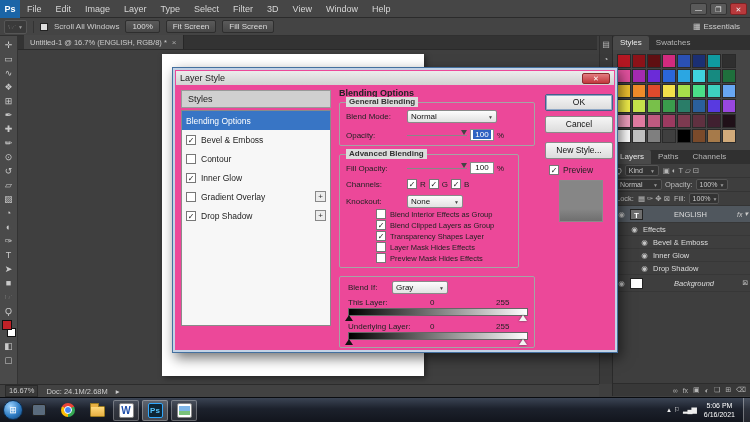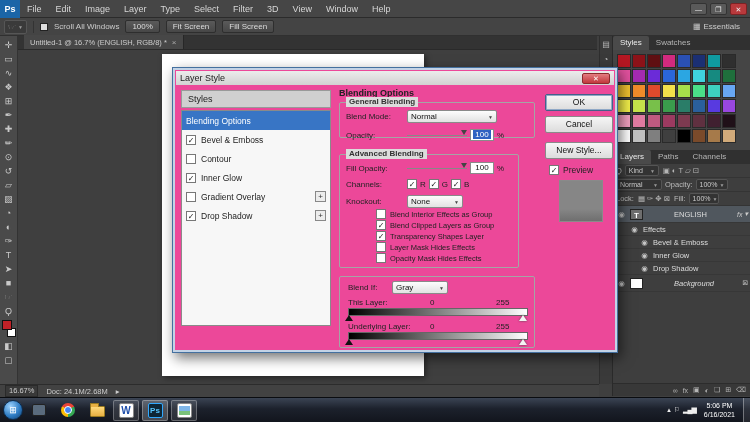--- a/index.html
+++ b/index.html
@@ -116,21 +116,21 @@
   .plusbox{margin-left:auto;width:11px;height:11px;border:1px solid #888;background:#ececec;
     font-size:8px;line-height:9px;text-align:center;color:#333;}
   .fxrow{position:absolute;left:0;bottom:2px;width:150px;height:14px;display:flex;align-items:center;
     gap:7px;font-size:8.5px;color:#333;padding:0 3px;}
   .fxrow .right{margin-left:auto;}
   .main-col{position:absolute;left:164px;top:20px;width:200px;height:264px;}
   .content-header{font-size:9px;font-weight:bold;color:#222;margin-left:2px;}
   .group{position:absolute;border:1px solid #a5a5a5;border-radius:2px;}
   .legend{position:absolute;top:-6px;left:6px;background:#dcdcdc;padding:0 3px;font-size:8px;
     font-weight:bold;color:#333;line-height:10px;}
-  .g1{left:2px;top:14px;width:196px;height:36px;padding-left:40px;}
+  .g1{left:2px;top:14px;width:196px;height:44px;padding-left:40px;}
   .g2{left:2px;top:66px;width:180px;height:114px;}
   .g3{left:2px;top:188px;width:196px;height:72px;}
   .frow{position:absolute;display:flex;align-items:center;gap:3px;font-size:8px;color:#222;}
   .flabel{width:58px;flex:none;}
   .dd{height:13px;background:linear-gradient(#fdfdfd,#e2e2e2);border:1px solid #8a8a8a;border-radius:2px;
     display:flex;align-items:center;padding:0 3px;gap:4px;font-size:8px;color:#111;}
   .dd .arr{margin-left:auto;font-size:5px;color:#444;}
   .w90{width:90px;}.w56{width:56px;}
   .slider{width:60px;height:1px;background:#888;position:relative;flex:none;}
   .slider i{position:absolute;right:0;top:-5px;width:0;height:0;border-left:3px solid transparent;
@@ -531,21 +531,21 @@
             <div class="chkrow2">
               <span class="cb">✓</span>
               <span>Transparency Shapes Layer</span>
             </div>
             <div class="chkrow2">
               <span class="cb"></span>
               <span>Layer Mask Hides Effects</span>
             </div>
             <div class="chkrow2">
               <span class="cb"></span>
-              <span>Opacity Mask Hides Effects</span>
+              <span>Preview Mask Hides Effects</span>
             </div>
           </div>
       </div>
 
       <div class="group g3">
         <span class="g3lbl" style="left:8px;top:6px">Blend If:</span>
         <span class="dd w56" style="position:absolute;left:52px;top:4px">
           <span>Gray</span>
           <span class="arr">▼</span>
         </span>

